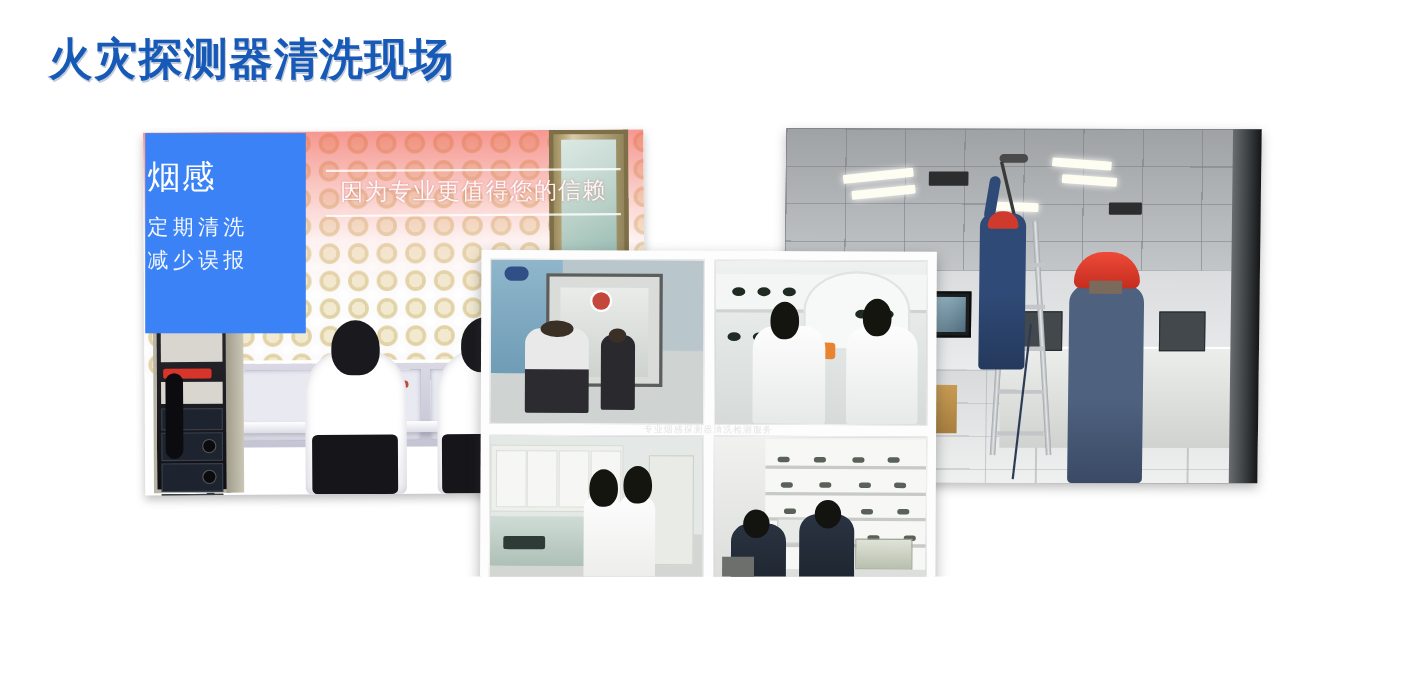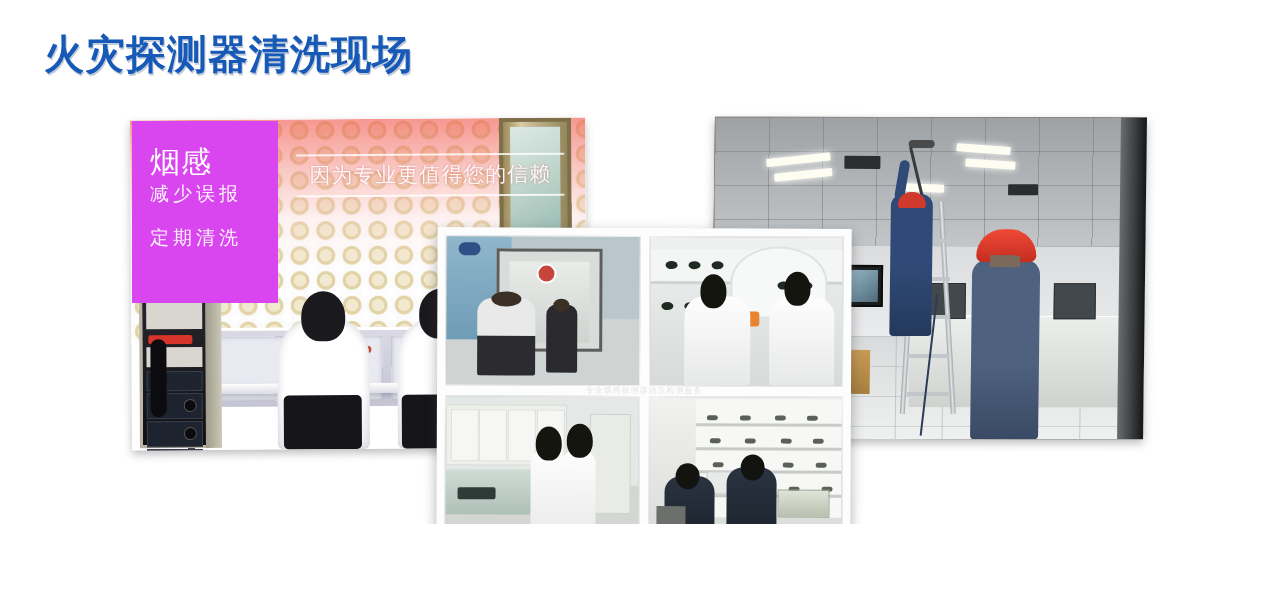--- a/index.html
+++ b/index.html
@@ -122,24 +122,24 @@
     white-space:nowrap;
   }
   .slogan .rule{
     height:2px;background:rgba(255,255,255,.82);margin:5px 0;
   }
   .slogan .rule.r2{margin-top:6px;}
 
   
   #badge{
     position:absolute;left:132px;top:121px;width:146px;height:182px;
-    background:#d946ef;
+    background:#3b82f6;
     color:#ffffff;
     box-sizing:border-box;
-    padding:24px 0 0 18px;
+    padding:24px 0 0 2px;
   }
   #badge .big{
     font-size:30px;line-height:34px;font-weight:400;letter-spacing:1px;
   }
   #badge .sub{
     margin-top:14px;
     font-size:19px;line-height:30px;letter-spacing:4px;
     color:rgba(255,255,255,.93);
   }
 
@@ -346,22 +346,22 @@
         <div class="rule"></div>
         <div>因为专业更值得您的信赖</div>
         <div class="rule r2"></div>
       </div>
 
     </div>
   </div>
 
   <div id="badge">
     <div class="big">烟感</div>
+    <div class="sub">定期清洗</div>
     <div class="sub" style="margin-top:0;">减少误报</div>
-    <div class="sub">定期清洗</div>
   </div>
 
   <div class="photo" id="photo-right">
     <div class="inner">
 
       <div class="ceiling">
         <div class="ceil-grid"></div>
         <div class="ceil-light" style="left:12%;top:30%;width:64px;transform:rotate(-6deg);"></div>
         <div class="ceil-light" style="left:14%;top:42%;width:58px;transform:rotate(-6deg);"></div>
         <div class="ceil-light" style="left:56%;top:22%;width:54px;transform:rotate(4deg);"></div>

